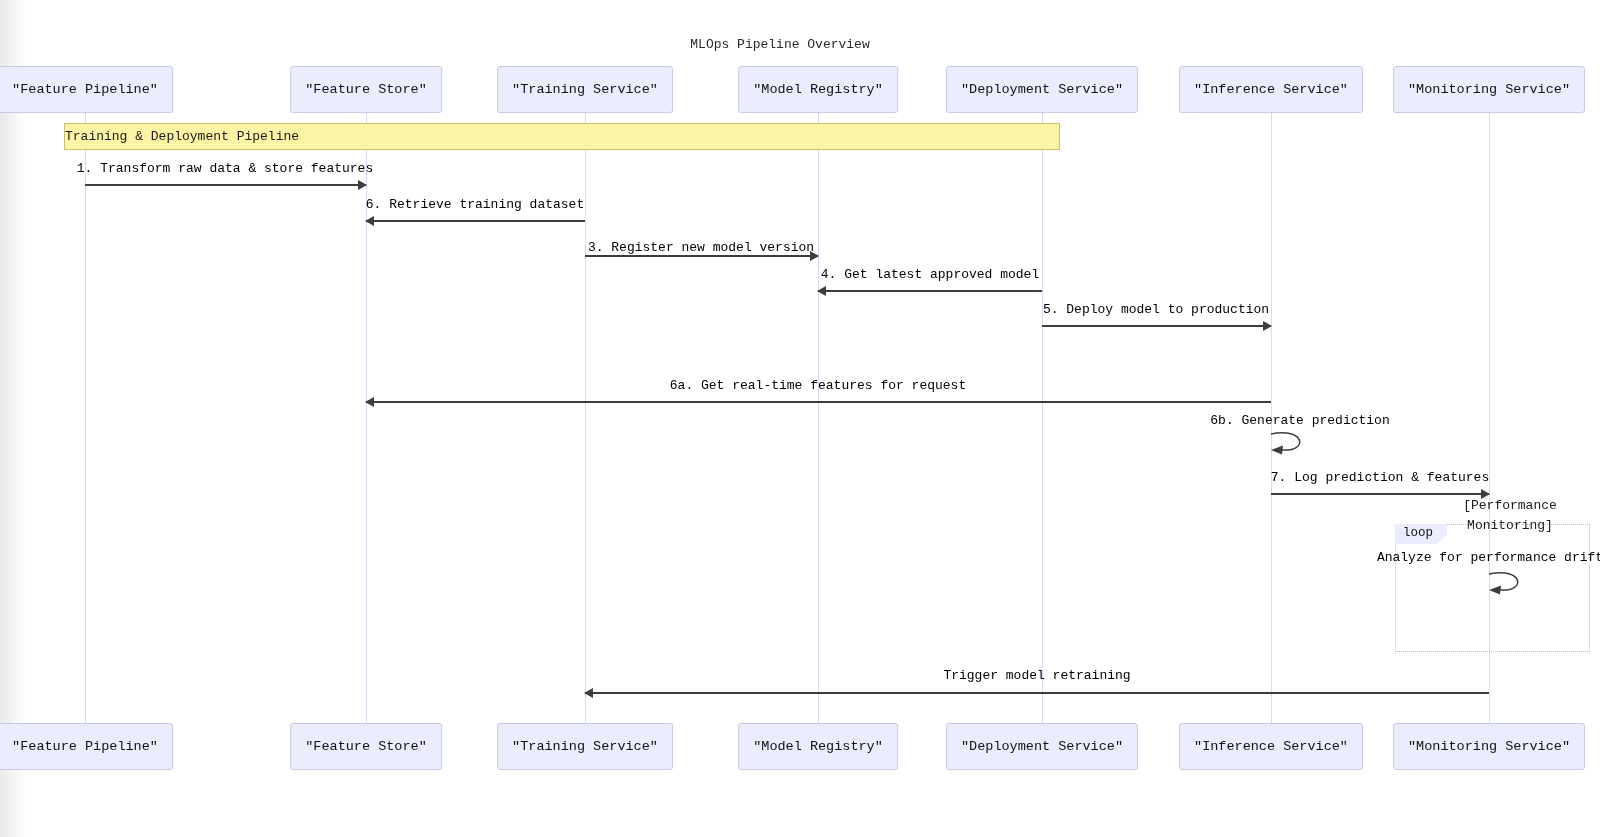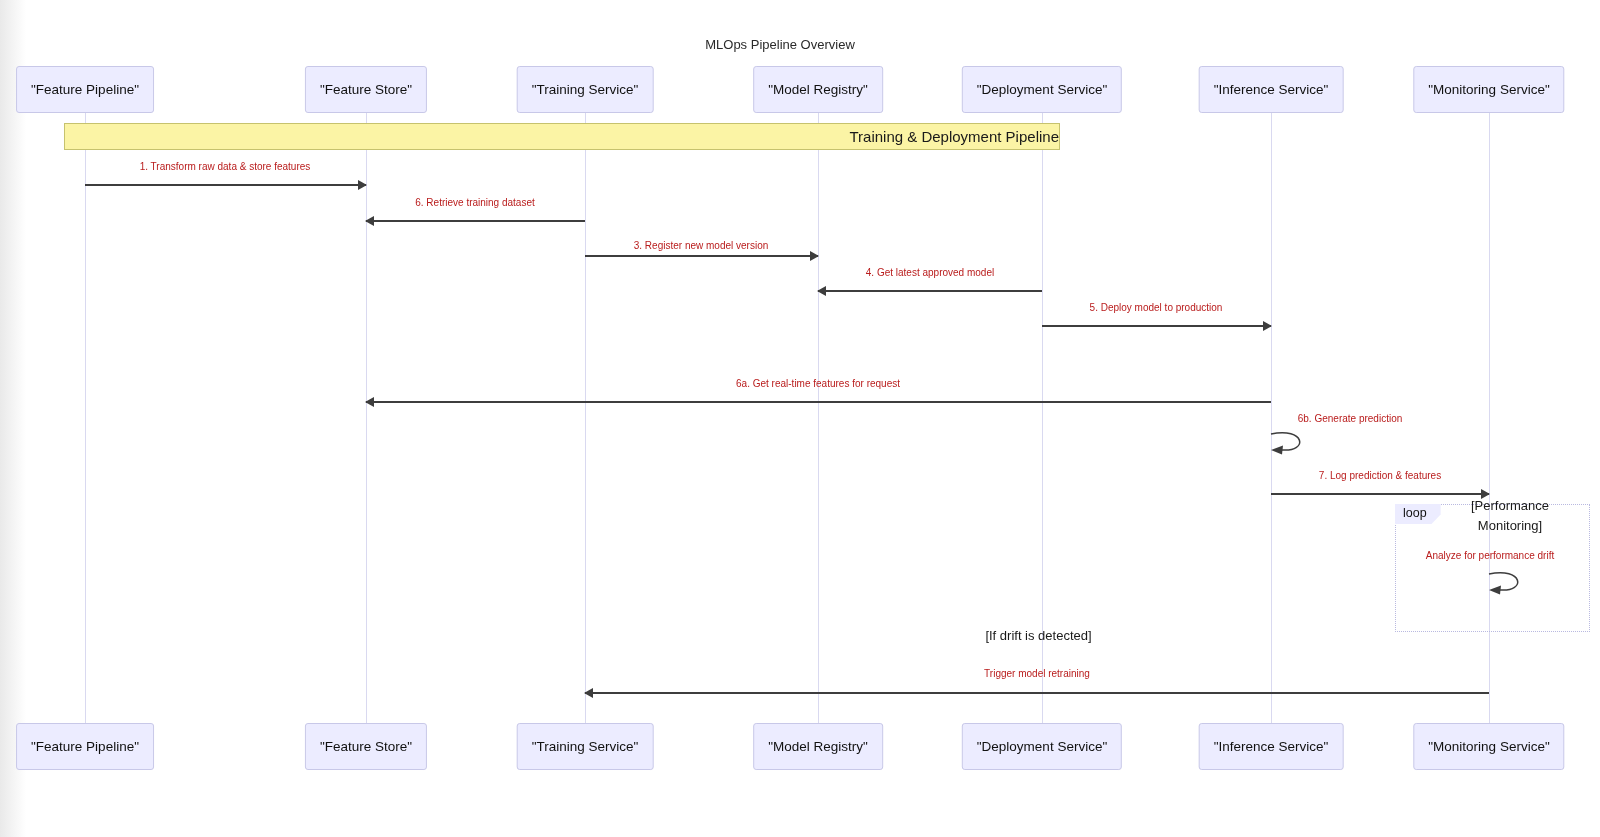--- a/index.html
+++ b/index.html
@@ -1,43 +1,43 @@
 <!DOCTYPE html>
 <html><head>
 <meta charset="utf-8">
 <style>
   html,body{margin:0;padding:0;background:#fff;}
   .canvas{
     position:relative; width:1600px; height:837px; overflow:hidden;
     background:#fff;
-    font-family:Liberation Sans, sans-serif;
+    font-family:Liberation Mono, monospace;
     color:#1a1a1a;
   }
   .edge-fade{position:absolute;left:0;top:0;bottom:0;width:26px;
     background:linear-gradient(90deg,#e9e9e9,#ffffff);}
   .title{position:absolute;transform:translateX(-50%);font-size:13px;color:#2a2a2a;white-space:nowrap;}
   .actor{
     position:absolute; transform:translateX(-50%);
     background:var(--actor-fill,#ececff);
     border:1px solid var(--actor-border,#c8c8e8);
     border-radius:3px; padding:15px 14px;
     font-size:13.5px; color:#111; white-space:nowrap; text-align:center;
     box-sizing:border-box; min-width:100px;
   }
   .actor.top{top:66px;}
   .actor.bottom{top:723px;}
   .lifeline{position:absolute; top:113px; height:610px; width:1px; background:#d9d9f0;}
   .band{
     position:absolute; box-sizing:border-box;
     background:var(--band-fill,#fbf4a5);
     border:1px solid var(--band-border,#c6c26e);
-    display:flex; align-items:center; justify-content:flex-end;
-    font-size:15px; color:#1a1a1a; white-space:nowrap;
+    display:flex; align-items:center; justify-content:flex-start;
+    font-size:13px; color:#1a1a1a; white-space:nowrap;
   }
-  .msg-label{position:absolute; transform:translateX(-50%); font-size:10px; color:#b91c1c; white-space:nowrap;}
+  .msg-label{position:absolute; transform:translateX(-50%); font-size:13px; color:#000000; white-space:nowrap;}
   .arrow{position:absolute; height:2px; background:var(--arrow,#3d3d3d);}
   .head-r{position:absolute; right:-1px; top:-4px; width:0; height:0;
     border-left:9px solid var(--arrow,#3d3d3d);
     border-top:5px solid transparent; border-bottom:5px solid transparent;}
   .head-l{position:absolute; left:-1px; top:-4px; width:0; height:0;
     border-right:9px solid var(--arrow,#3d3d3d);
     border-top:5px solid transparent; border-bottom:5px solid transparent;}
   .self-loop{position:absolute;}
   .frame{position:absolute; border:1px dotted var(--frame-border,#b9b9e0); box-sizing:border-box;}
   .frame-tag{
@@ -101,43 +101,42 @@
   <div class="msg-label" style="left:1156px; top:302px">5. Deploy model to production</div>
   <div class="arrow" style="left:1042px; top:325px; width:229px">
     <i class="head-r"></i>
   </div>
 
   <div class="msg-label" style="left:818px; top:378px">6a. Get real-time features for request</div>
   <div class="arrow" style="left:366px; top:401px; width:905px">
     <i class="head-l"></i>
   </div>
 
-  <div class="msg-label" style="left:1350px; top:413px">6b. Generate prediction</div>
+  <div class="msg-label" style="left:1300px; top:413px">6b. Generate prediction</div>
   <svg class="self-loop" style="left:1269px; top:430px" width="44" height="30" viewBox="0 0 44 30">
     <path d="M2 4 C 36 -3, 40 22, 13 20" fill="none" stroke="#3d3d3d" stroke-width="1.5"></path>
     <polygon points="14,15.5 2,20 13,24.5" fill="#3d3d3d"></polygon>
   </svg>
 
   <div class="msg-label" style="left:1380px; top:470px">7. Log prediction &amp; features</div>
   <div class="arrow" style="left:1271px; top:493px; width:218px">
     <i class="head-r"></i>
   </div>
 
-  <div class="frame" style="left:1395px; top:504px; width:195px; height:128px">
+  <div class="frame" style="left:1395px; top:524px; width:195px; height:128px">
     <div class="frame-tag">loop</div>
   </div>
   <div class="frame-cond cond-loop">[Performance Monitoring]</div>
 
   <div class="msg-label" style="left:1490px; top:550px">Analyze for performance drift</div>
   <svg class="self-loop" style="left:1487px; top:570px" width="44" height="30" viewBox="0 0 44 30">
     <path d="M2 4 C 36 -3, 40 22, 13 20" fill="none" stroke="#3d3d3d" stroke-width="1.5"></path>
     <polygon points="14,15.5 2,20 13,24.5" fill="#3d3d3d"></polygon>
   </svg>
 
-  <div class="frame-cond cond-opt">[If drift is detected]</div>
 
   <div class="msg-label" style="left:1037px; top:668px">Trigger model retraining</div>
   <div class="arrow" style="left:585px; top:692px; width:904px">
     <i class="head-l"></i>
   </div>
 
   <div class="actor bottom" style="left:85px">"Feature Pipeline"</div>
   <div class="actor bottom" style="left:366px">"Feature Store"</div>
   <div class="actor bottom" style="left:585px">"Training Service"</div>
   <div class="actor bottom" style="left:818px">"Model Registry"</div>

